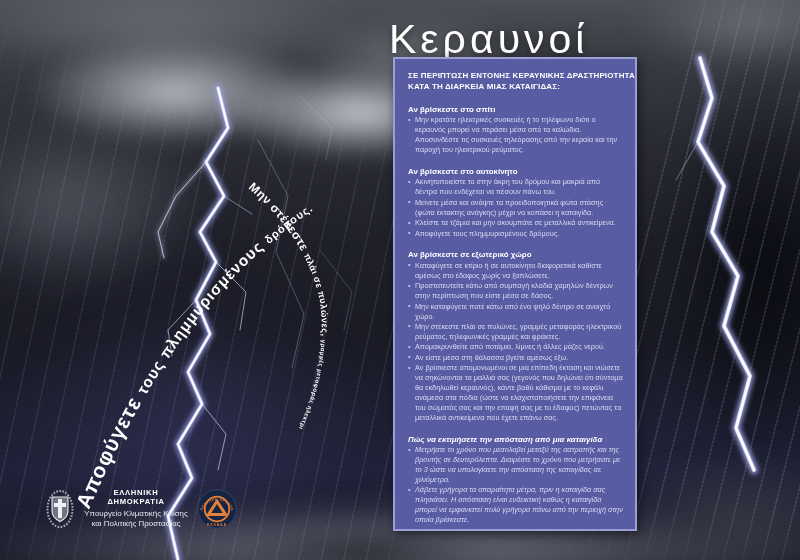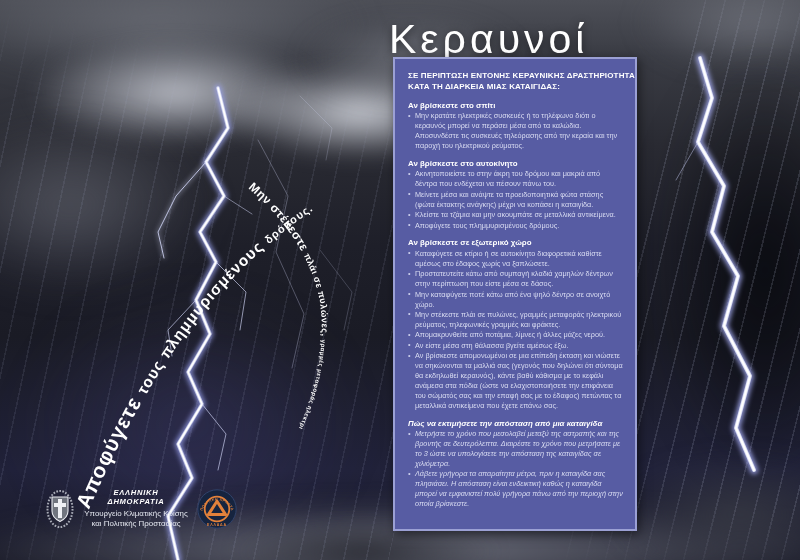--- a/index.html
+++ b/index.html
@@ -44,31 +44,31 @@
     box-sizing:border-box; padding:11px 12px 9px 13px;
     background:var(--panel_bg,#575ca3);
     border:2px solid var(--panel_border,#9ba0d4);
     box-shadow:2px 3px 10px rgba(0,0,0,.5);
     overflow:hidden;
   }
   .panel .intro{
     margin:0 0 8px; width:242px; color:var(--heading_text,#ffffff); font-weight:bold;
     font-size:8px; line-height:1.42; letter-spacing:.15px;
   }
-  .sec{margin:0 0 8px;}
+  .sec{margin:12px 0 8px;}
   .sec h2{margin:0 0 1.5px; font-size:7.9px; font-weight:bold; color:var(--heading_text,#ffffff);}
   .sec ul{margin:0; padding:0; list-style:none;}
   .sec li{position:relative; padding-left:7px; margin:0 0 .5px;
     font-size:7.3px; line-height:1.36; color:var(--body_text,#d9dcf2);}
   .sec li::before{content:"•"; position:absolute; left:0; top:-0.5px; color:#c9cdeb;}
   .sec.italic h2, .sec.italic li{font-style:italic;}
 
   .footer{position:absolute; left:45px; top:487px; display:flex; align-items:center; gap:9px;}
   .gov-text{width:104px; text-align:center;}
-  .gov-name{font-size:7.6px; font-weight:bold; letter-spacing:.7px; color:#fff; margin-bottom:2.5px;font-style:italic;}
+  .gov-name{font-size:7.6px; font-weight:bold; letter-spacing:.7px; color:#fff; margin-bottom:2.5px;}
   .gov-line{font-size:7.9px; line-height:1.32; color:#e4e7ef;}
 </style>
 </head>
 <body>
 
 <div class="poster">
 
   <div class="blob c-top4"></div>
   <div class="blob c-topright"></div>
   <div class="blob c-top1"></div>

